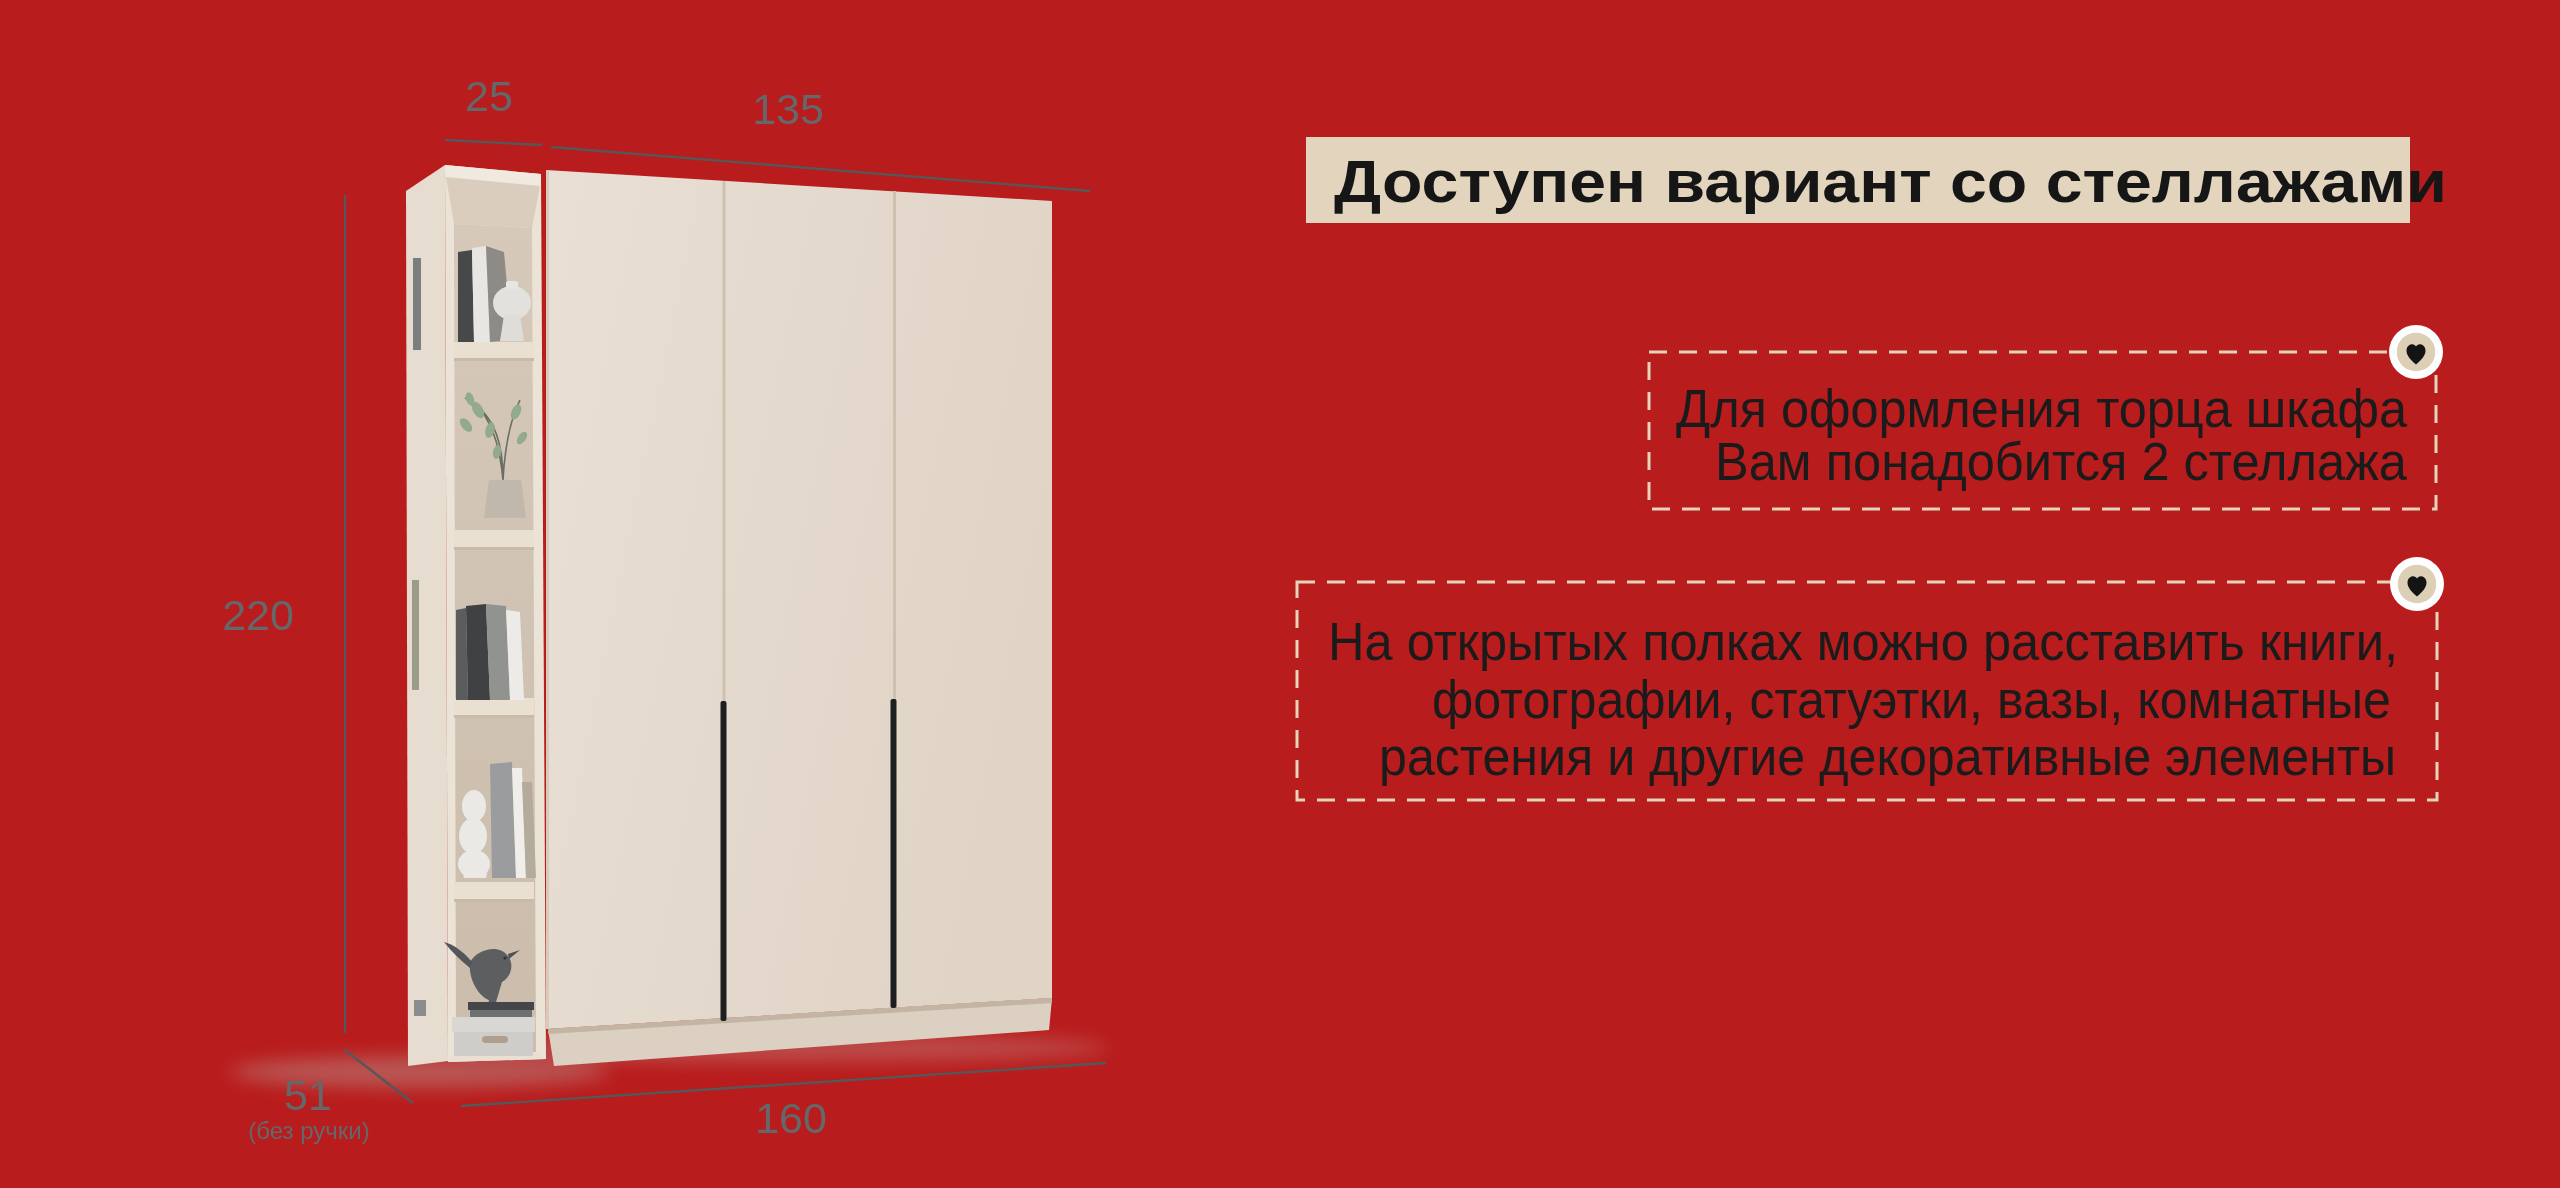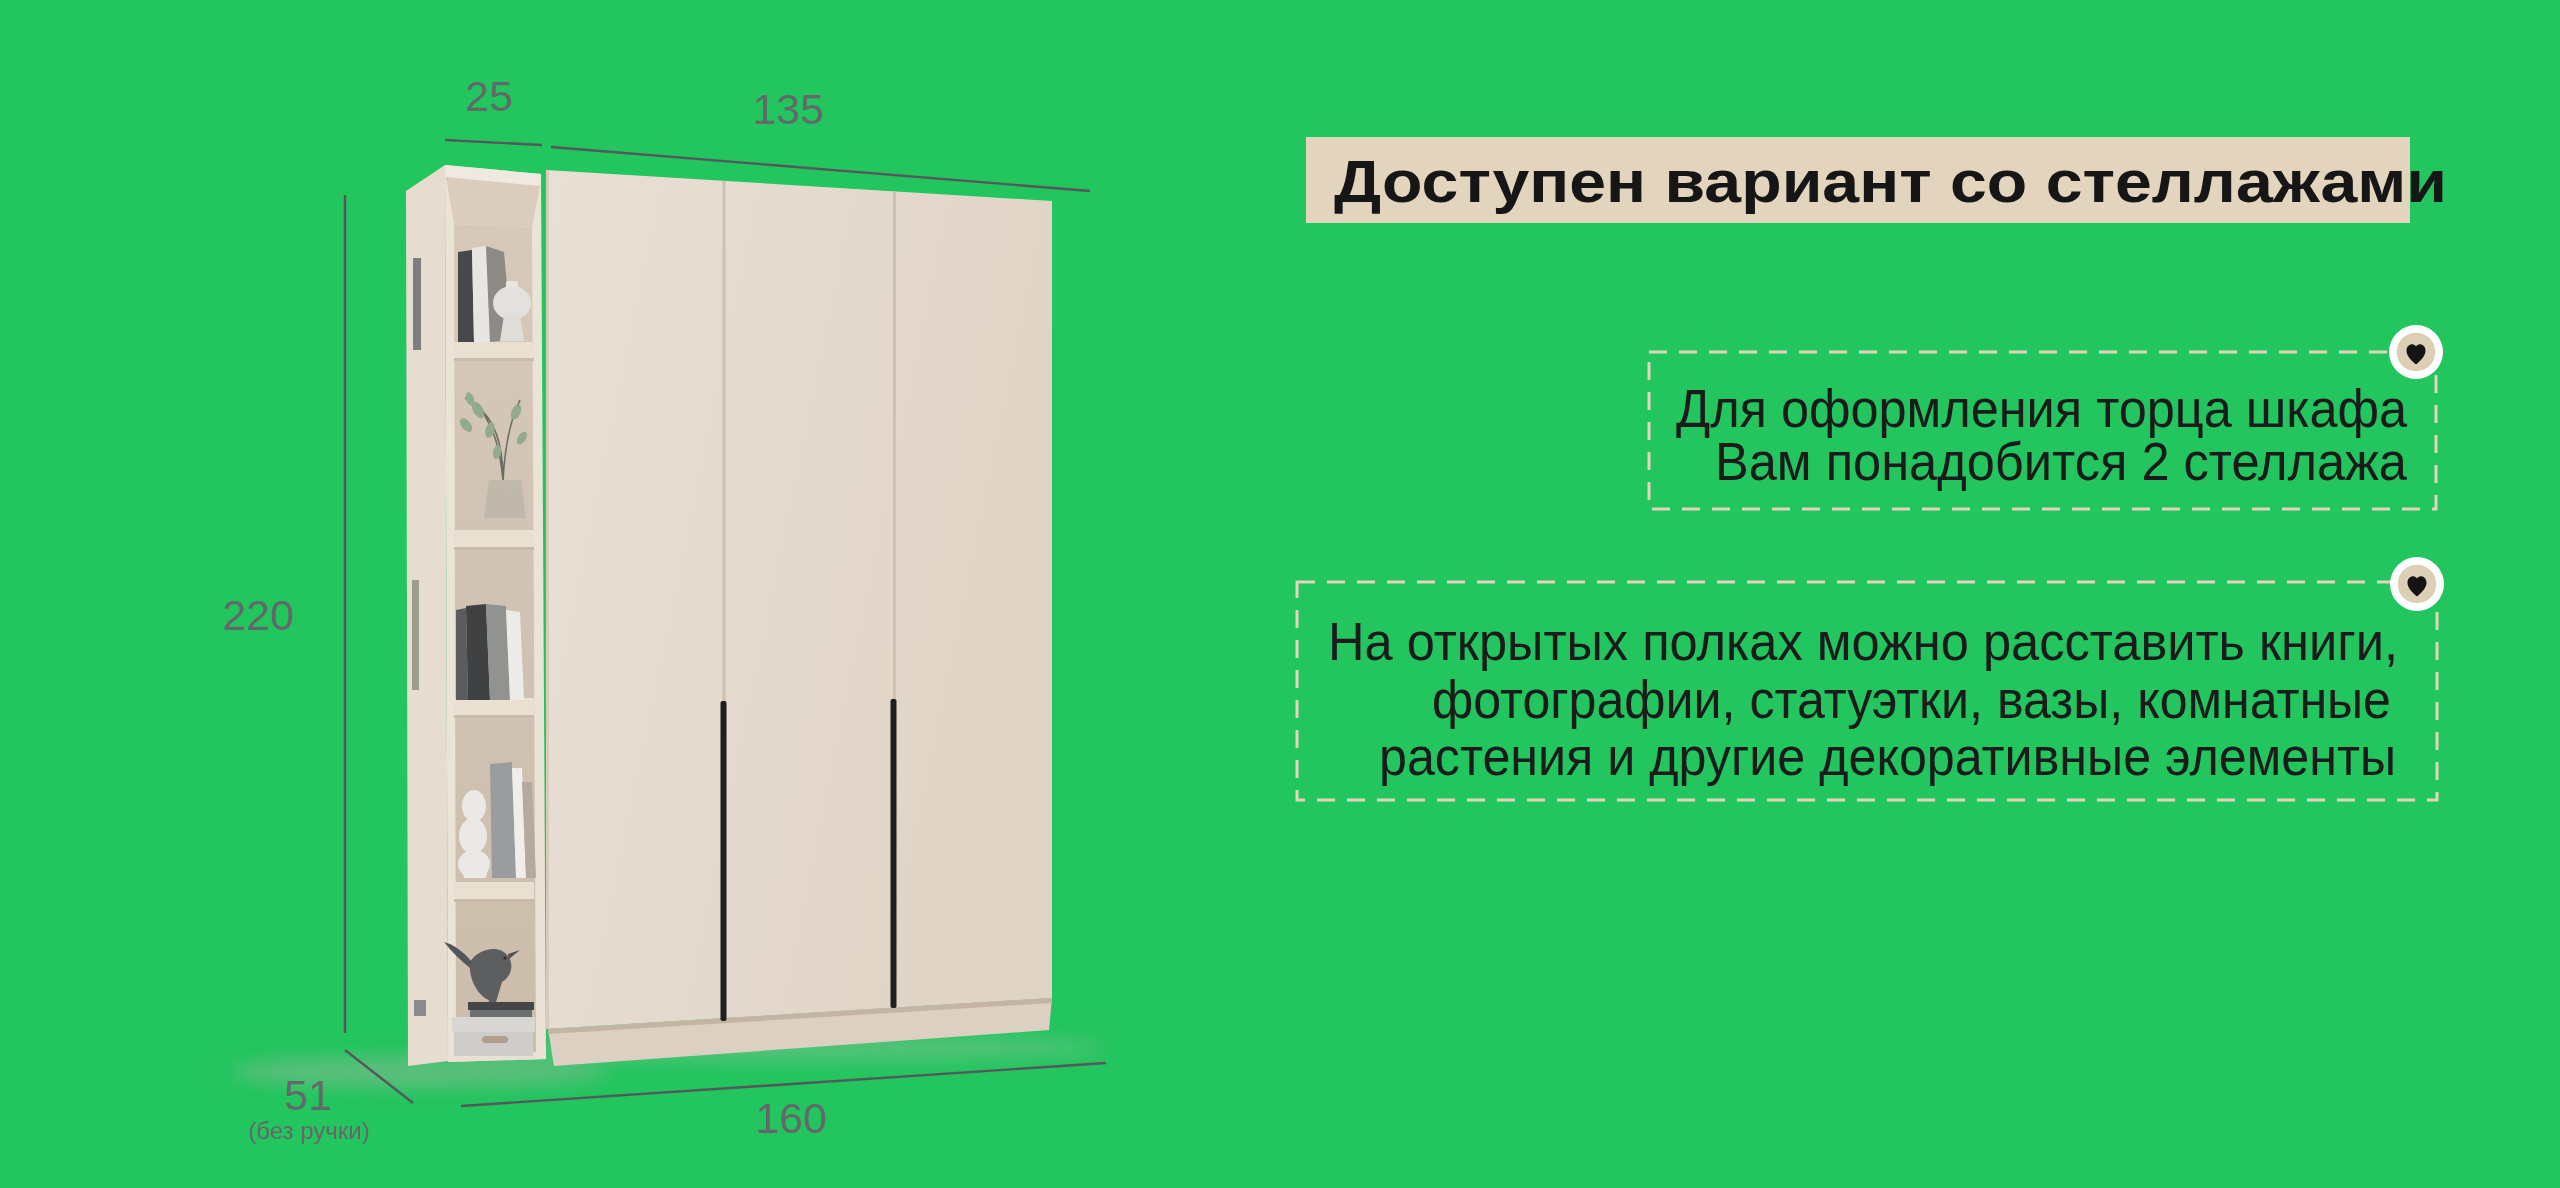--- a/index.html
+++ b/index.html
@@ -1,16 +1,16 @@
 <!DOCTYPE html>
 <html><head>
 <meta charset="utf-8">
 <style>
   html,body{margin:0;padding:0;background:#ffffff;}
-  #page{position:relative;width:2560px;height:1188px;background:#22c55e;overflow:hidden;
+  #page{position:relative;width:2560px;height:1188px;background:#b91c1c;overflow:hidden;
         font-family:"Liberation Sans", sans-serif;}
   svg{position:absolute;left:0;top:0;}
 </style>
 </head>
 <body>
 <div id="page">
 <svg width="2560" height="1188" viewBox="0 0 2560 1188">
   <defs>
     <linearGradient id="doorG" x1="0" y1="0" x2="1" y2="0.35">
       <stop offset="0" stop-color="#e9dfd5"></stop>

